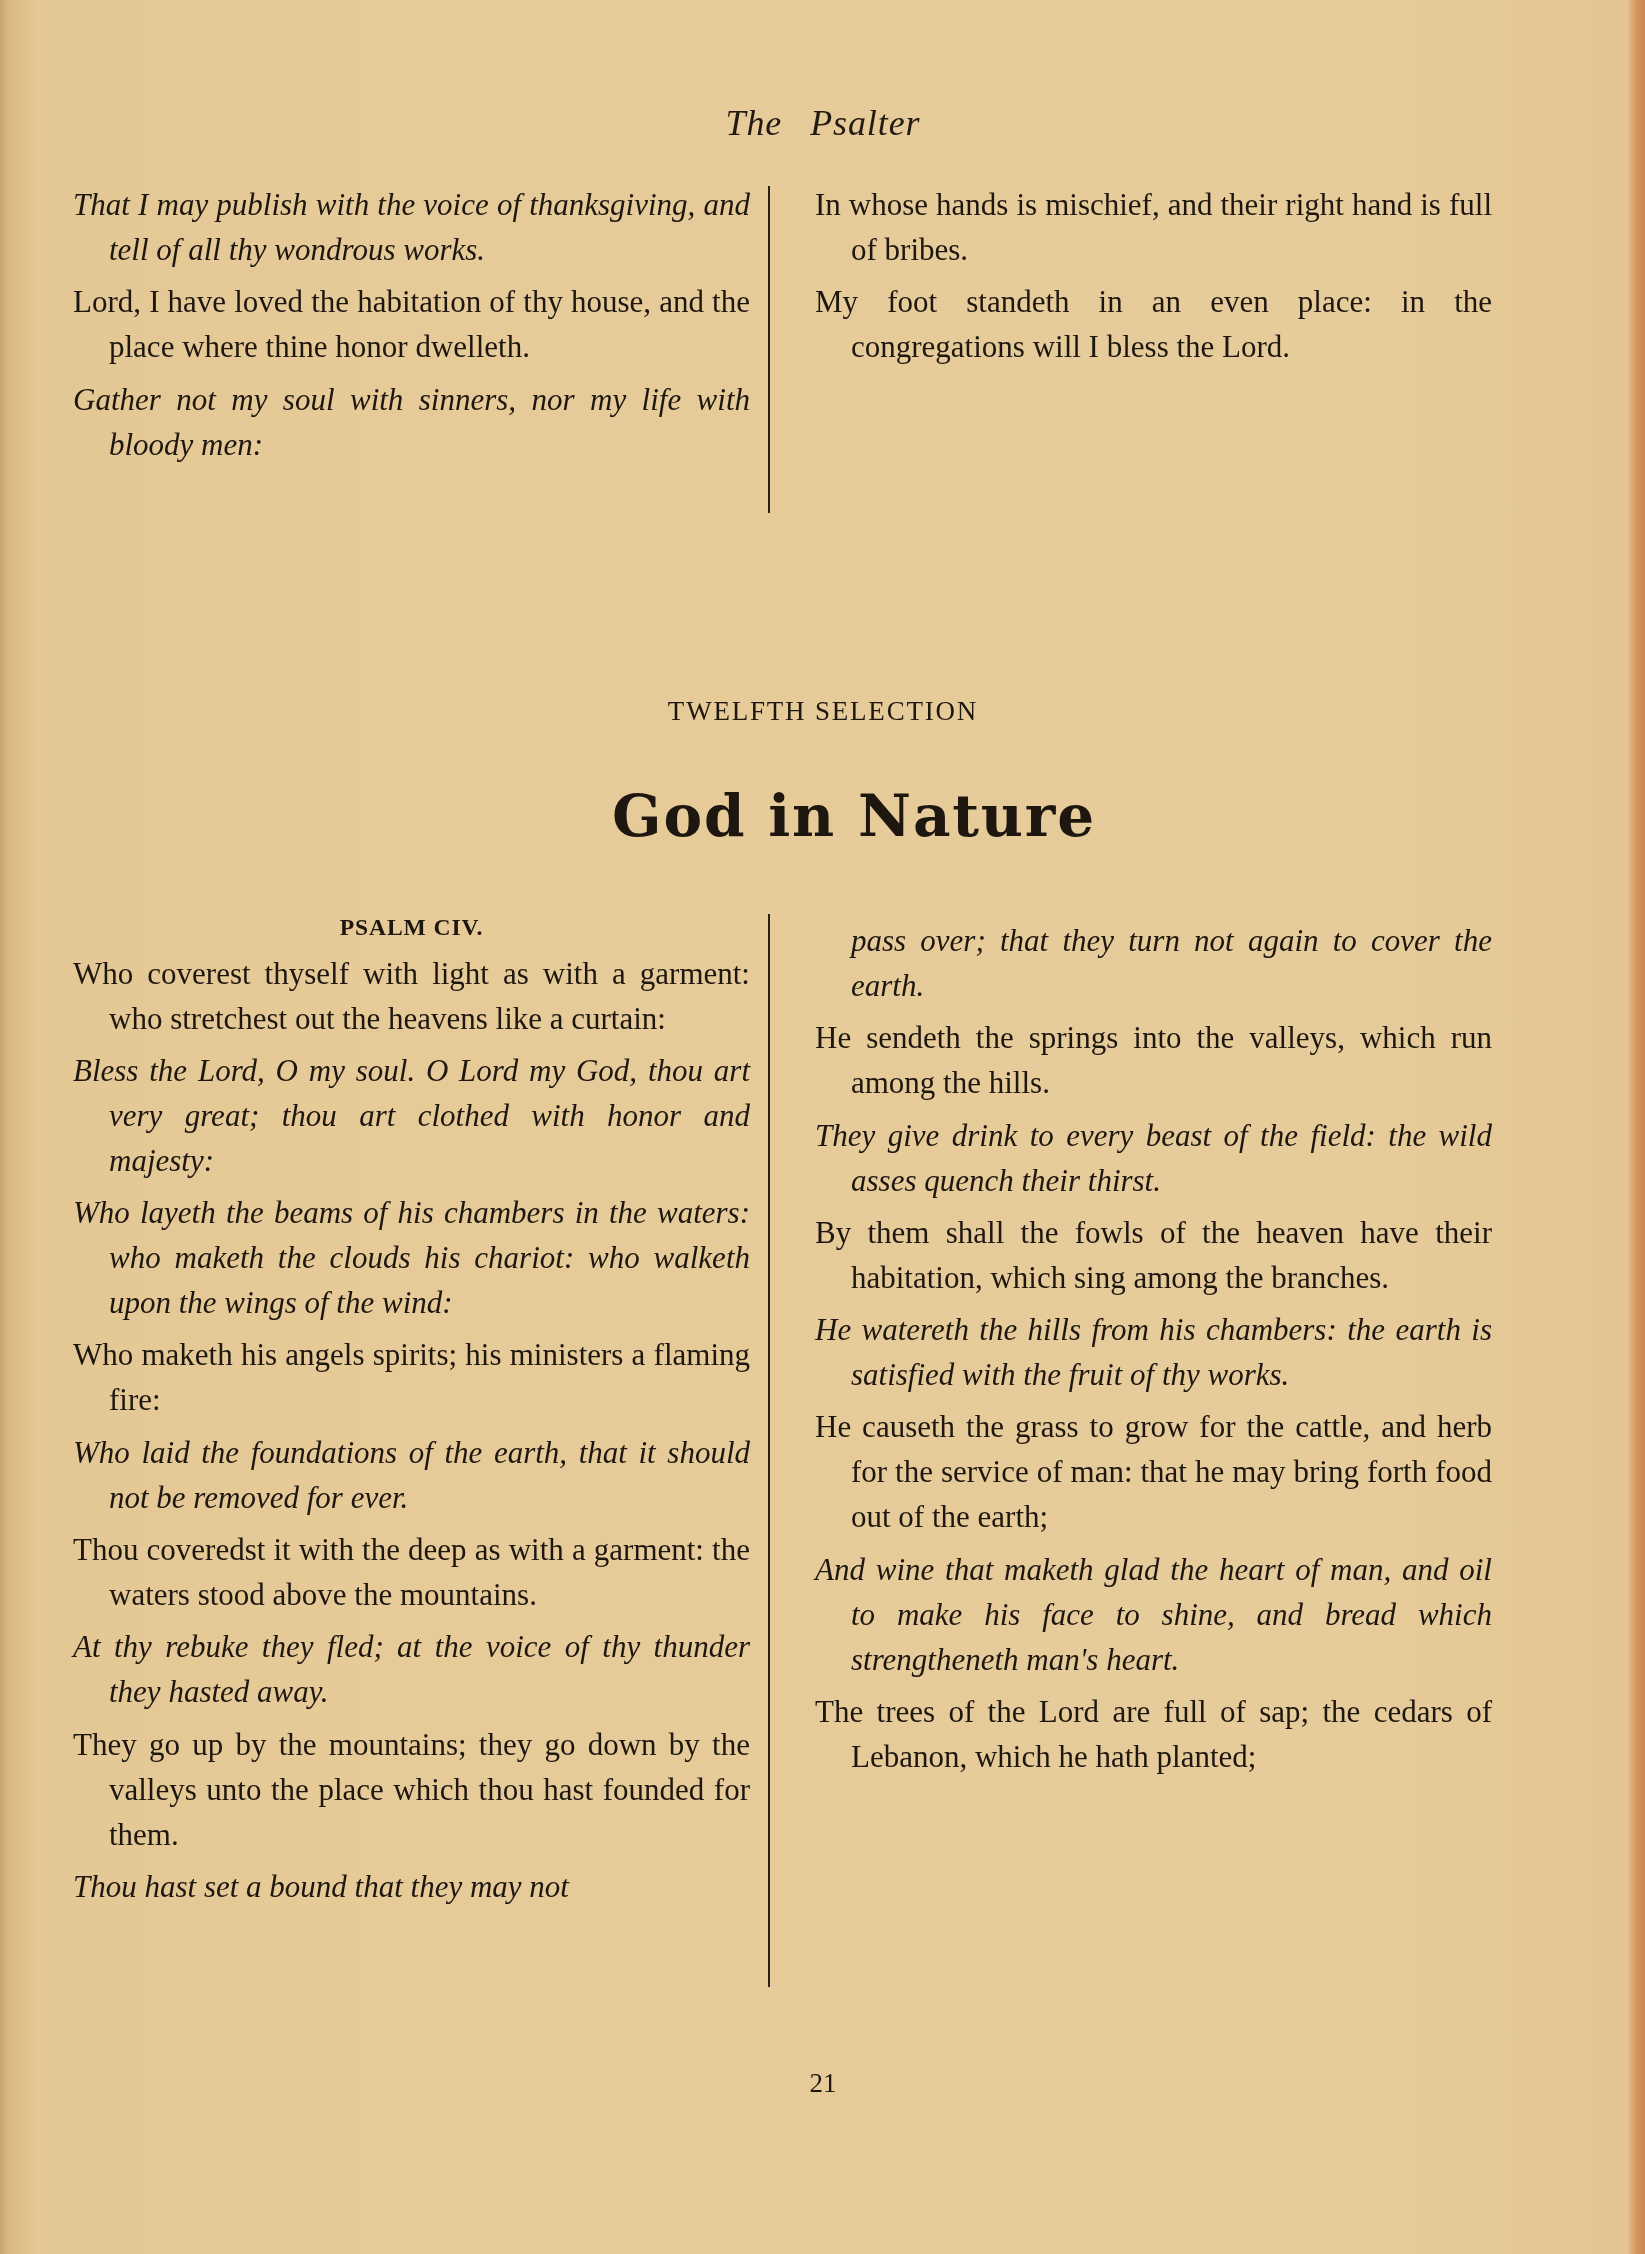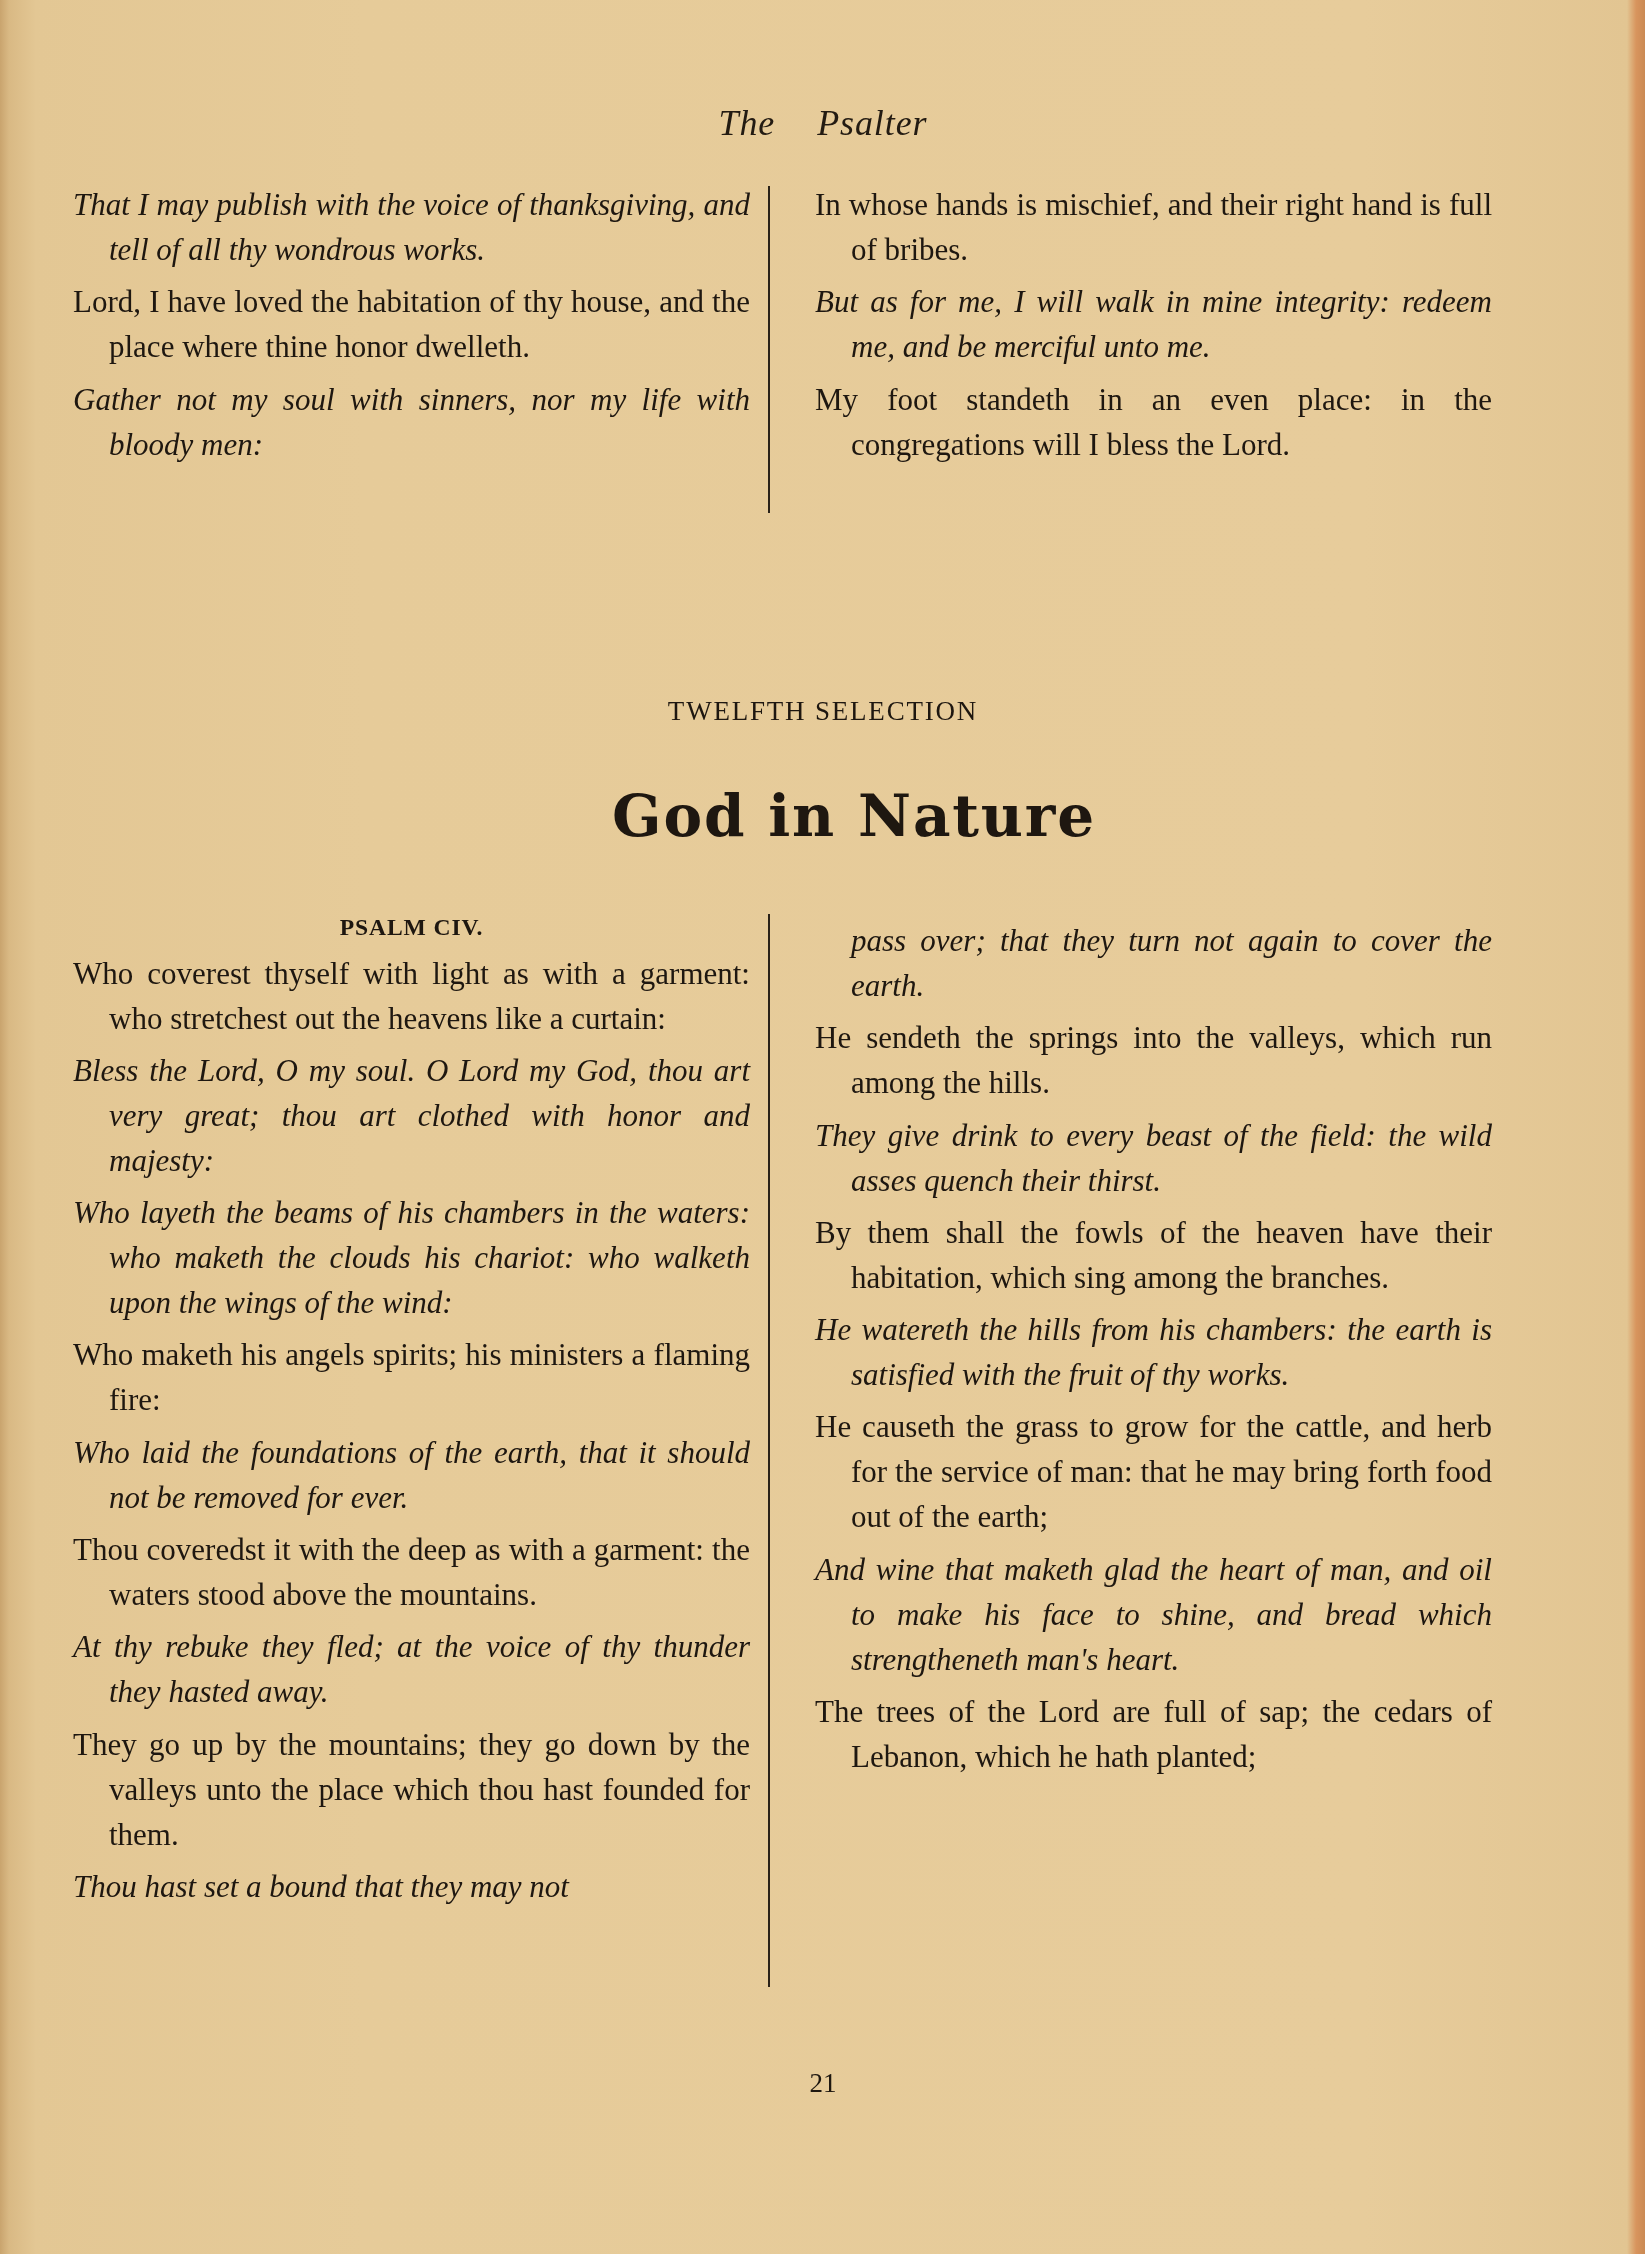--- a/index.html
+++ b/index.html
@@ -14,21 +14,21 @@
       position: absolute; left: 0; top: 0; width: 1646px; height: 2255px;
       background: linear-gradient(90deg, #c9a46e 0px, #d9b984 9px, #e3c794 36px, #e6cb99 364px, #e7cc9b 1364px, #e2c592 1627px, #d8955e 1636px, #c98852 1646px);
     }
     .header {
       position: absolute; top: 102px; left: 0; width: 100%;
       text-align: center;
       font-family: "Liberation Serif", serif;
       font-style: italic; font-size: 36px; letter-spacing: 0.9px;
       color: #231b12;
     }
-    .header span { margin: 0 16px; }
+    .header span { margin: 0 9px; }
     .col {
       position: absolute; width: 677px;
       font-family: "Liberation Serif", serif;
       font-size: 31px; line-height: 45px;
     }
     .col.left { left: 73px; }
     .col.right { left: 815px; width: 677px; }
     .rule {
       position: absolute; width: 1.8px; background: #2a2218;
     }
@@ -72,21 +72,20 @@
   </div>
 
   <div class="col left" style="top:182px;" id="top-left">
       <p class="verse it">That I may publish with the voice of thanksgiving, and tell of all thy wondrous works.</p>
       <p class="verse">Lord, I have loved the habitation of thy house, and the place where thine honor dwelleth.</p>
       <p class="verse it">Gather not my soul with sinners, nor my life with bloody men:</p>
     </div>
   <div class="rule" style="left:768px; top:186px; height:327px;"></div>
   <div class="col right" style="top:182px;" id="top-right">
       <p class="verse">In whose hands is mischief, and their right hand is full of bribes.</p>
-      <p class="verse it">But as for me, I will walk in mine integrity: redeem me, and be merciful unto me.</p>
       <p class="verse">My foot standeth in an even place: in the congregations will I bless the Lord.</p>
     </div>
 
   <div class="selection">TWELFTH SELECTION</div>
   <div class="title">God in Nature</div>
 
   <div class="col left" style="top:909px;font-family:Liberation Serif, serif;">
     <div class="psalm-label">PSALM CIV.</div>
     <div id="sel-left">
         <p class="verse">Who coverest thyself with light as with a garment: who stretchest out the heavens like a curtain:</p>

